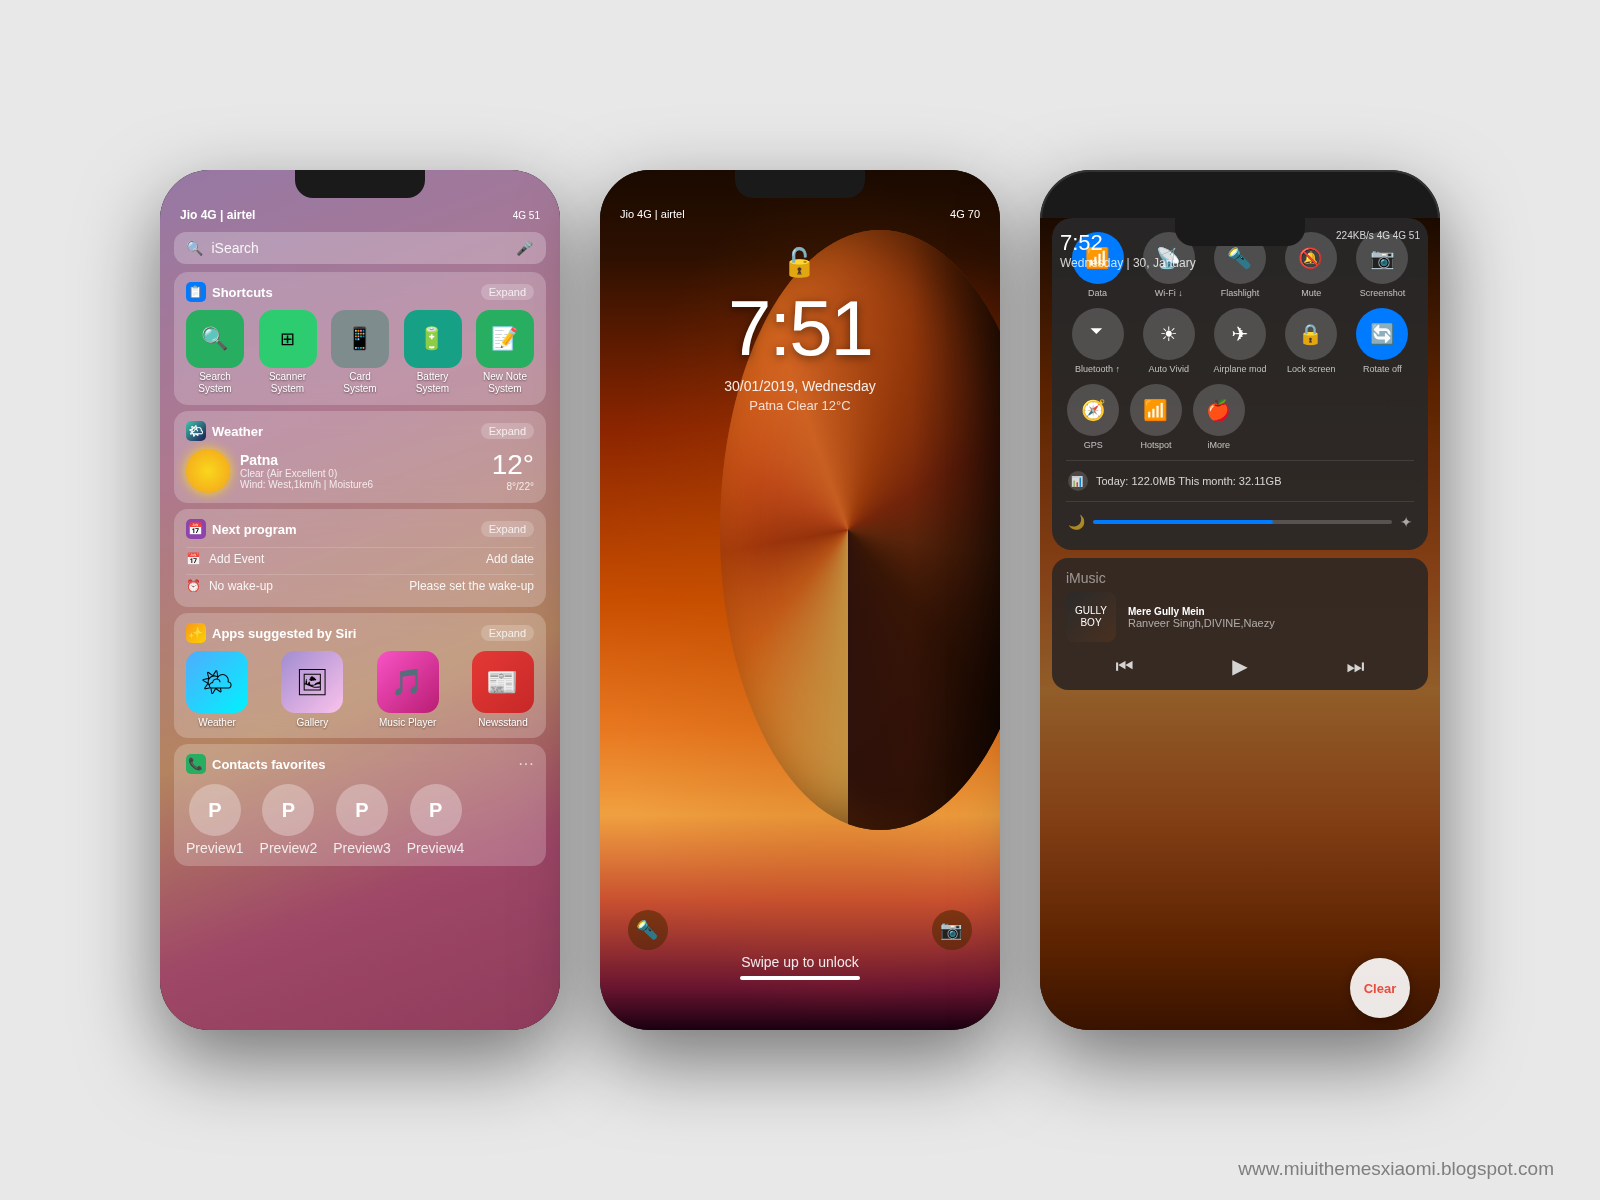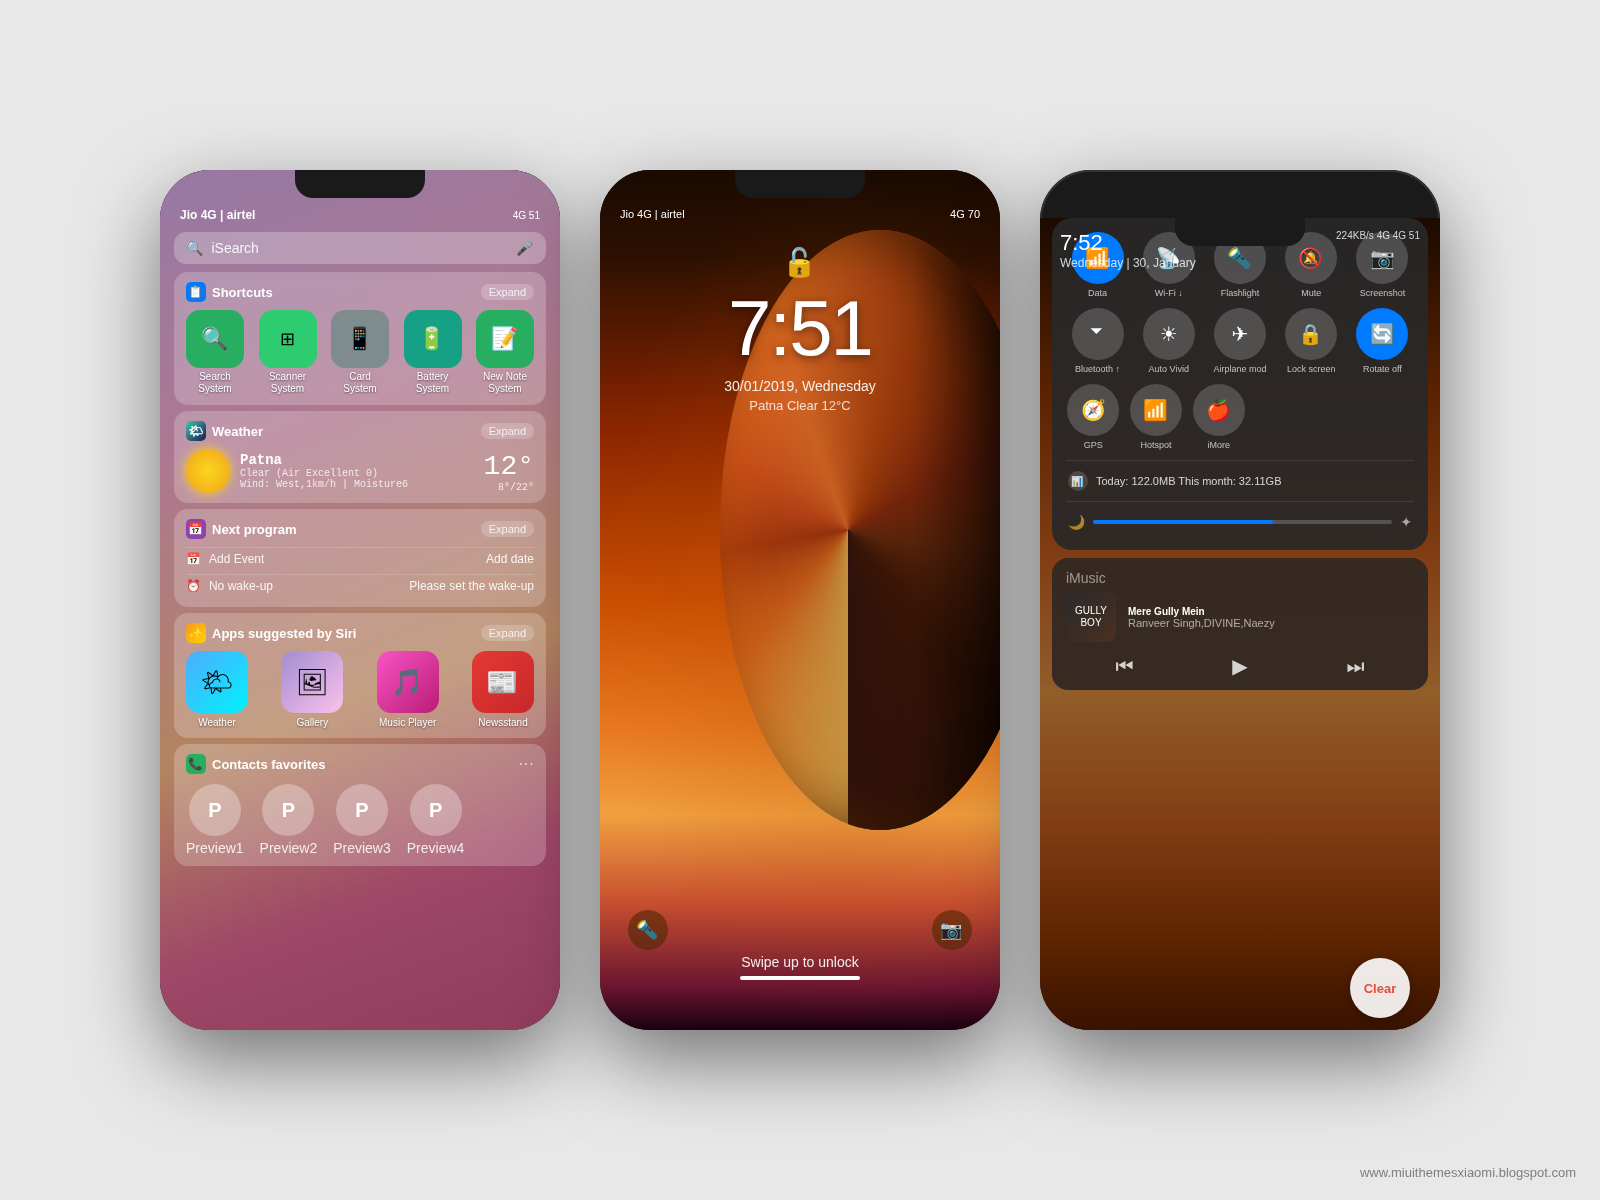--- a/index.html
+++ b/index.html
@@ -151,23 +151,22 @@
     }
     .sc-green { background: #27ae60; }
     .sc-green2 { background: #2ecc71; }
     .sc-gray { background: #7f8c8d; }
     .sc-teal { background: #16a085; }
     .sc-olive { background: #27ae60; }
 
     
     .weather-content {
       display: flex;
-      align-items: flex-end;
-      justify-content: space-between;
-      font-family: Liberation Mono, monospace;
+      align-items: flex-start;
+      justify-content: space-between;
     }
     .weather-left { display: flex; align-items: center; gap: 10px; }
     .sun-icon {
       width: 44px; height: 44px;
       background: radial-gradient(circle, #f9d71c, #f4a01c);
       border-radius: 50%;
       box-shadow: 0 0 12px #f9d71c;
     }
     .weather-info .city { color: white; font-size: 14px; font-weight: 700; }
     .weather-info .desc { color: rgba(255,255,255,0.8); font-size: 10px; }
@@ -516,23 +515,23 @@
       font-size: 13px;
       font-weight: 600;
       color: #e74c3c;
       box-shadow: 0 2px 10px rgba(0,0,0,0.3);
     }
 
     
     .watermark {
       position: absolute;
       bottom: 20px;
-      right: 24px;
+      right: 46px;
       color: rgba(100,100,100,0.8);
-      font-size: 13px;
+      font-size: 19px;
     }
   </style>
 </head>
 <body>
 
 <div class="phone">
   <div class="phone-screen">
     <div class="phone1-bg">
       <div class="notch"></div>
 

